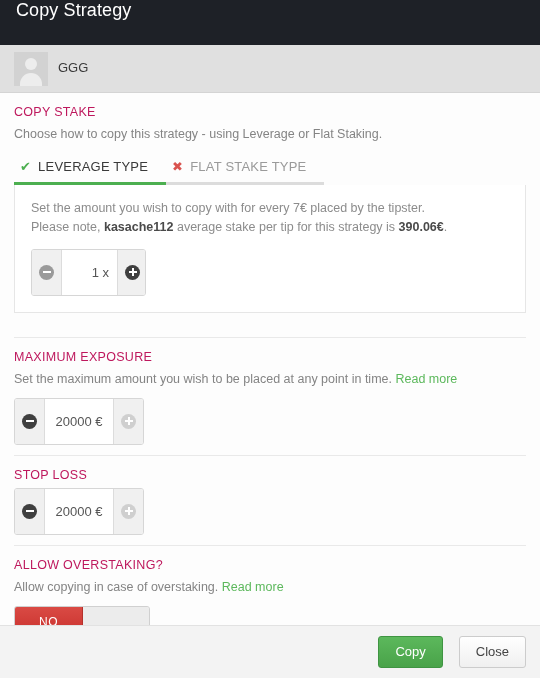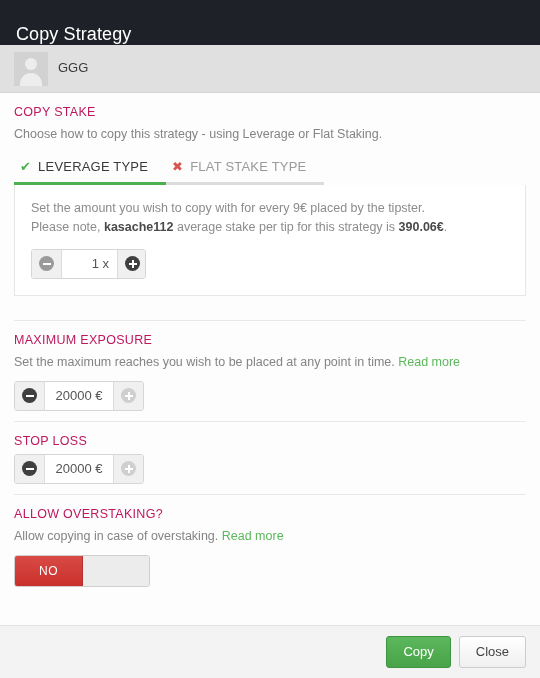--- a/index.html
+++ b/index.html
@@ -15,21 +15,21 @@
   .modal {
     width: 540px; height: 678px;
     display: flex; flex-direction: column;
     background: #fdfdfd;
   }
 
   
   .modal-header {
     height: 45px;
     background: #1e2127;
-    display: flex; align-items: flex-end;
+    display: flex; align-items: flex-start;
     padding: 0 16px;
     flex: 0 0 auto;
   }
   .modal-title {
     color: #ffffff;
     font-size: 18px;
     font-weight: normal;
     letter-spacing: 0.1px;
   }
 
@@ -154,21 +154,21 @@
   }
   .panel-text b { color: #4a4a4a; font-weight: bold; }
 
   
   .stepper {
     display: inline-flex;
     border: 1px solid #d6d6d6;
     border-radius: 3px;
     overflow: hidden;
     background: #fff;
-    height: 30px;
+    height: 47px;
   }
   .stepper .btn {
     width: 30px;
     display: flex; align-items: center; justify-content: center;
     background: #f0f0f0;
     cursor: pointer;
     flex: 0 0 auto;
   }
   .stepper .btn.sep-r { border-right: 1px solid #dcdcdc; }
   .stepper .btn.sep-l { border-left: 1px solid #dcdcdc; }
@@ -223,21 +223,21 @@
   .toggle .knob { flex: 1 1 auto; background: #ececec; }
 
   
   .modal-footer {
     flex: 0 0 auto;
     height: 53px;
     background: #f3f3f3;
     border-top: 1px solid #e2e2e2;
     display: flex; align-items: center; justify-content: flex-end;
     padding: 0 14px;
-    gap: 8px;
+    gap: 16px;
   }
   .btn-f {
     font-size: 13px;
     padding: 7px 16px;
     border-radius: 3px;
     cursor: pointer;
     line-height: 1.2;
     font-family: "Liberation Sans", sans-serif;
   }
   .btn-primary {
@@ -282,21 +282,21 @@
           <span>LEVERAGE TYPE</span>
         </div>
         <div class="tab inactive">
           <span class="ico">✖</span>
           <span>FLAT STAKE TYPE</span>
         </div>
       </div>
 
       <div class="tab-panel">
         <div class="panel-text">
-          <span>Set the amount you wish to copy with for every 9€ placed by the tipster.</span><br>
+          <span>Set the amount you wish to copy with for every 7€ placed by the tipster.</span><br>
           <span>Please note, </span><b>kasache112</b><span> average stake per tip for this strategy is </span><b>390.06€</b><span>.</span>
         </div>
 
         <div class="stepper stepper-lev">
           <div class="btn sep-r">
             <span class="circ mid">
                 <span class="bar-h"></span>
               </span>
           </div>
           <input class="val" type="text" value="1 x" style="">
@@ -306,21 +306,21 @@
                 <span class="bar-v"></span>
               </span>
           </div>
         </div>
       </div>
     </div>
 
     <div class="section">
       <div class="sec-title">MAXIMUM EXPOSURE</div>
       <div class="sec-desc">
-        <span>Set the maximum reaches you wish to be placed at any point in time.</span>
+        <span>Set the maximum amount you wish to be placed at any point in time.</span>
         <a class="link" href="#">Read more</a>
       </div>
       <div class="stepper stepper-money">
         <div class="btn sep-r">
           <span class="circ dark">
               <span class="bar-h"></span>
             </span>
         </div>
         <input class="val" type="text" value="20000 €" style="">
         <div class="btn sep-l">

